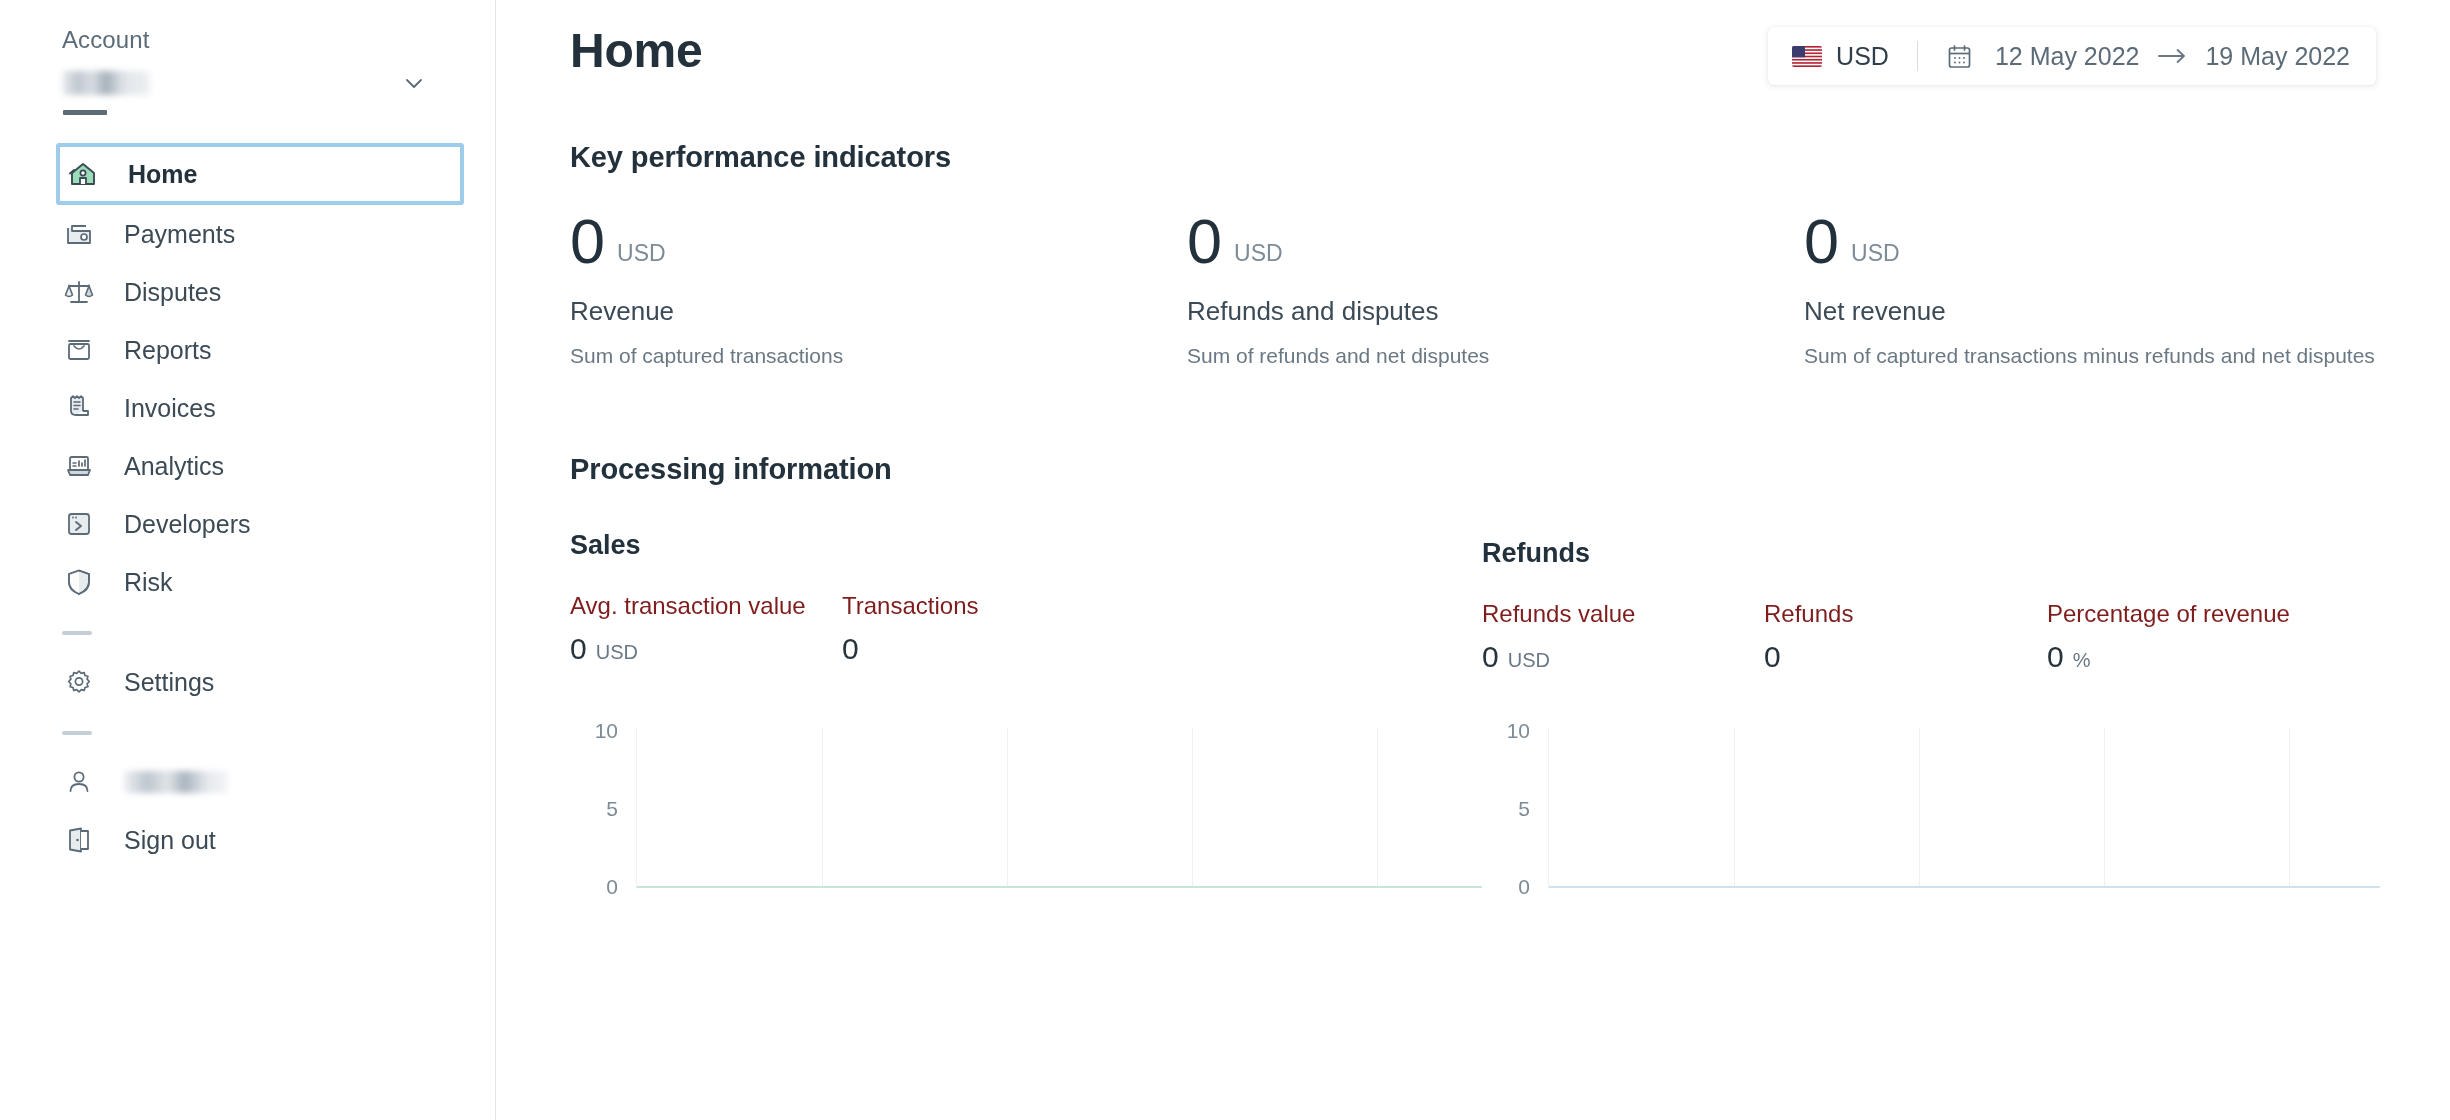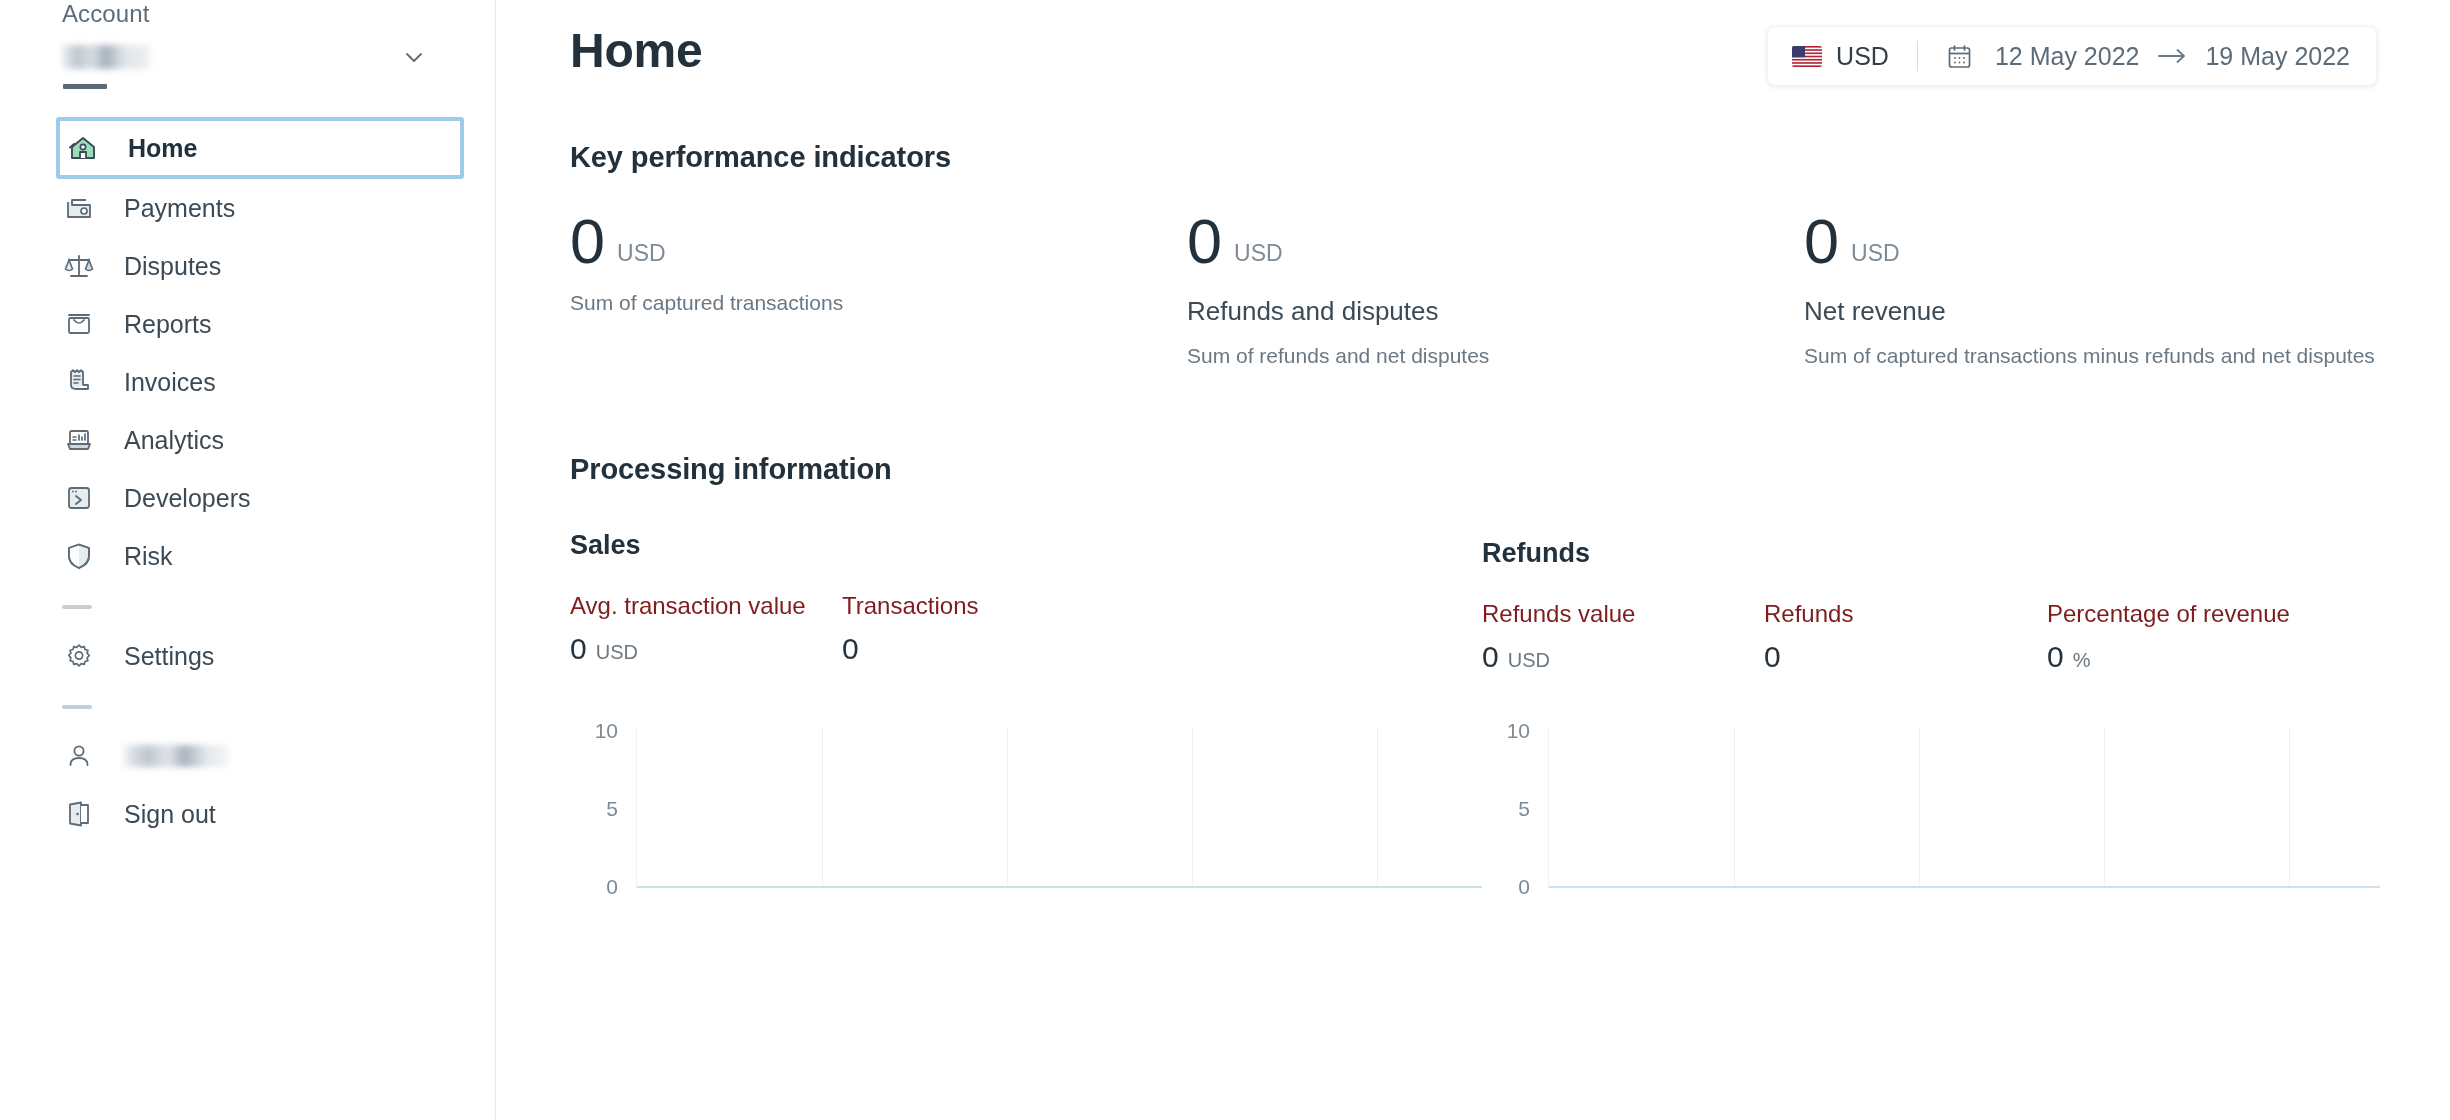--- a/index.html
+++ b/index.html
@@ -21,20 +21,21 @@
   }
 
   
   .sidebar {
     width: 496px;
     height: 1120px;
     flex: 0 0 496px;
     border-right: 1px solid #e3e8ec;
     background: #ffffff;
     position: relative;
+    padding-top: 26px;
   }
 
   .account-block { padding: 0 62px 0 62px; }
 
   .account-label {
     font-size: 24px;
     color: #5c6b78;
     letter-spacing: .1px;
     margin-bottom: 16px;
   }
@@ -554,20 +555,21 @@
 
       <h2 class="section-title kpi-title">Key performance indicators</h2>
 
       <div class="kpi-row">
 
         <div class="kpi-col">
           <div class="big-value">
             <span class="big-num">0</span>
             <span class="big-unit">USD</span>
           </div>
+          <div class="kpi-label">Revenue</div>
           <div class="kpi-desc">Sum of captured transactions</div>
         </div>
 
         <div class="kpi-col">
           <div class="big-value">
             <span class="big-num">0</span>
             <span class="big-unit">USD</span>
           </div>
           <div class="kpi-label">Refunds and disputes</div>
           <div class="kpi-desc">Sum of refunds and net disputes</div>

